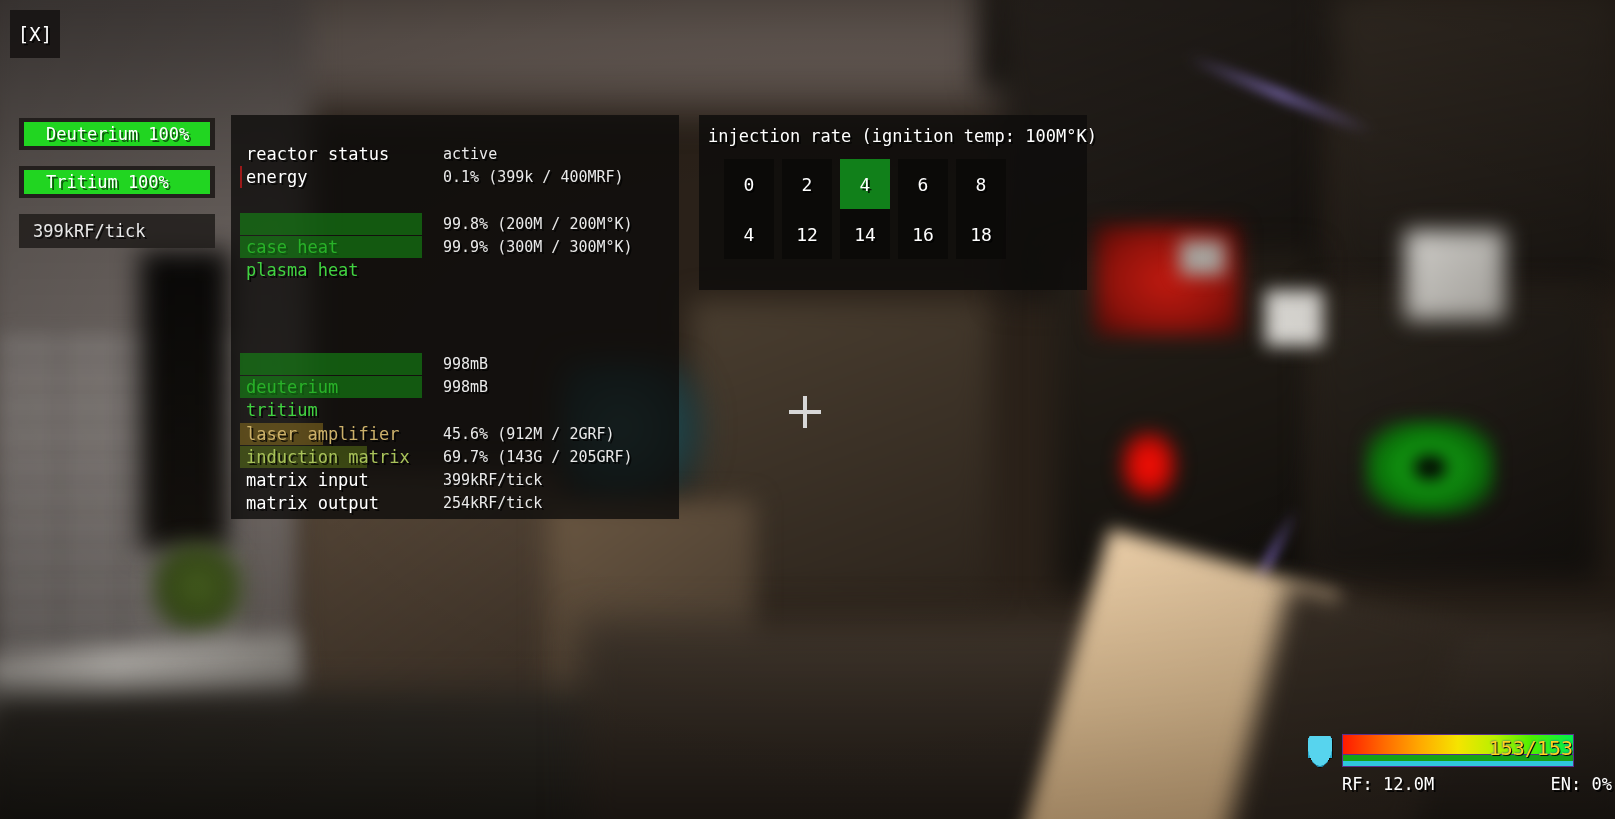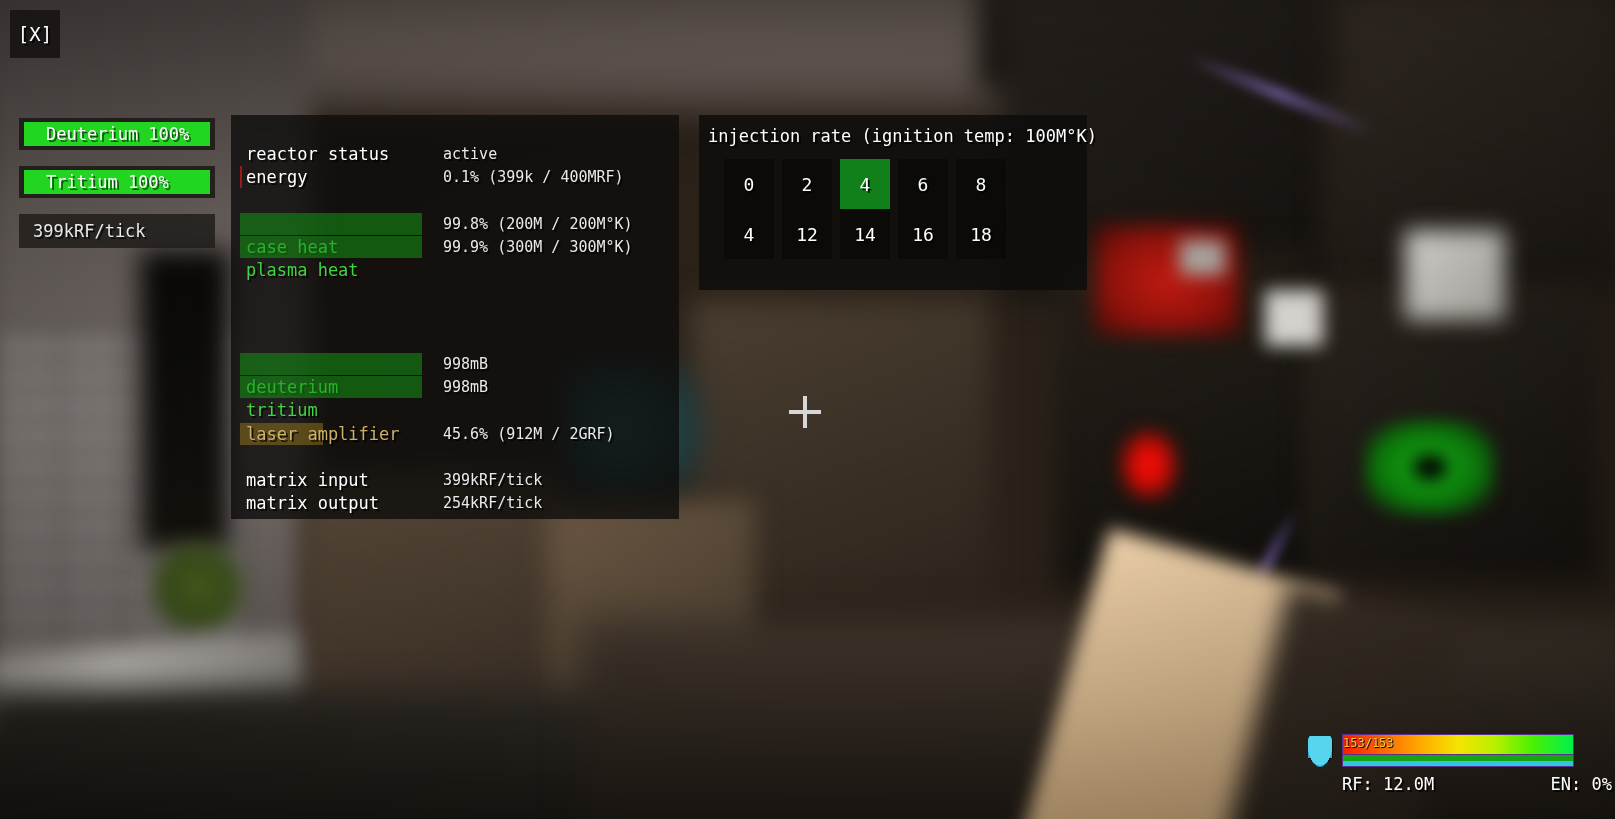--- a/index.html
+++ b/index.html
@@ -264,22 +264,22 @@
     clip-path:polygon(0 0,100% 0,100% 62%,50% 100%,0 62%);
     filter:drop-shadow(1px 1px 0 rgba(0,0,0,.6));
   }
   #bars{ position:absolute; left:36px; top:0; width:232px; }
   #bar-main{
     position:relative; height:21px;
     background:linear-gradient(90deg,#ff1a00 0%,#ff6b00 18%,#ffab00 34%,#f5e400 50%,#b9f000 66%,#4cf000 82%,#00f04c 100%);
     border:1px solid #5a2f8c;
   }
   #bar-main span{
-    position:absolute; left:0; right:0; top:1px; text-align:left;
-    font-size:12px; color:#ffd21e;
+    position:absolute; left:0; right:0; top:1px; text-align:right;
+    font-size:20px; color:#ffd21e;
     text-shadow:1px 1px 0 rgba(0,0,0,.9), 0 0 2px #2222cc;
   }
   #bar-green{ height:6px; background:#16a316; border-left:1px solid #5a2f8c; border-right:1px solid #5a2f8c; }
   #bar-cyan { height:6px; background:#2fc7dd; border:1px solid #5a2f8c; border-top:none; }
   #rf-line{
     position:absolute; left:36px; top:40px; width:270px;
     display:flex; justify-content:space-between;
     font-size:17px; color:#ffffff; text-shadow:2px 2px 0 rgba(0,0,0,.85);
   }
 </style>
@@ -363,20 +363,25 @@
     <div class="stat-row" style="top: 261px;">
       <div class="stat-bar " style="width: 182px;"></div>
       <div class="stat-key green">tritium</div>
       <div class="stat-val">998mB</div>
     </div>
     <div class="stat-row" style="top: 308px;">
       <div class="stat-bar amber" style="width: 82.992px;"></div>
       <div class="stat-key amber">laser amplifier</div>
       <div class="stat-val">45.6% (912M / 2GRF)</div>
     </div>
+    <div class="stat-row" style="top: 331px;">
+      <div class="stat-bar olive" style="width: 126.854px;"></div>
+      <div class="stat-key olive">induction matrix</div>
+      <div class="stat-val">69.7% (143G / 205GRF)</div>
+    </div>
     <div class="stat-row" style="top: 354px;">
       <div class="stat-key ">matrix input</div>
       <div class="stat-val">399kRF/tick</div>
     </div>
     <div class="stat-row" style="top: 377px;">
       <div class="stat-key ">matrix output</div>
       <div class="stat-val">254kRF/tick</div>
     </div>
   </div>
 

